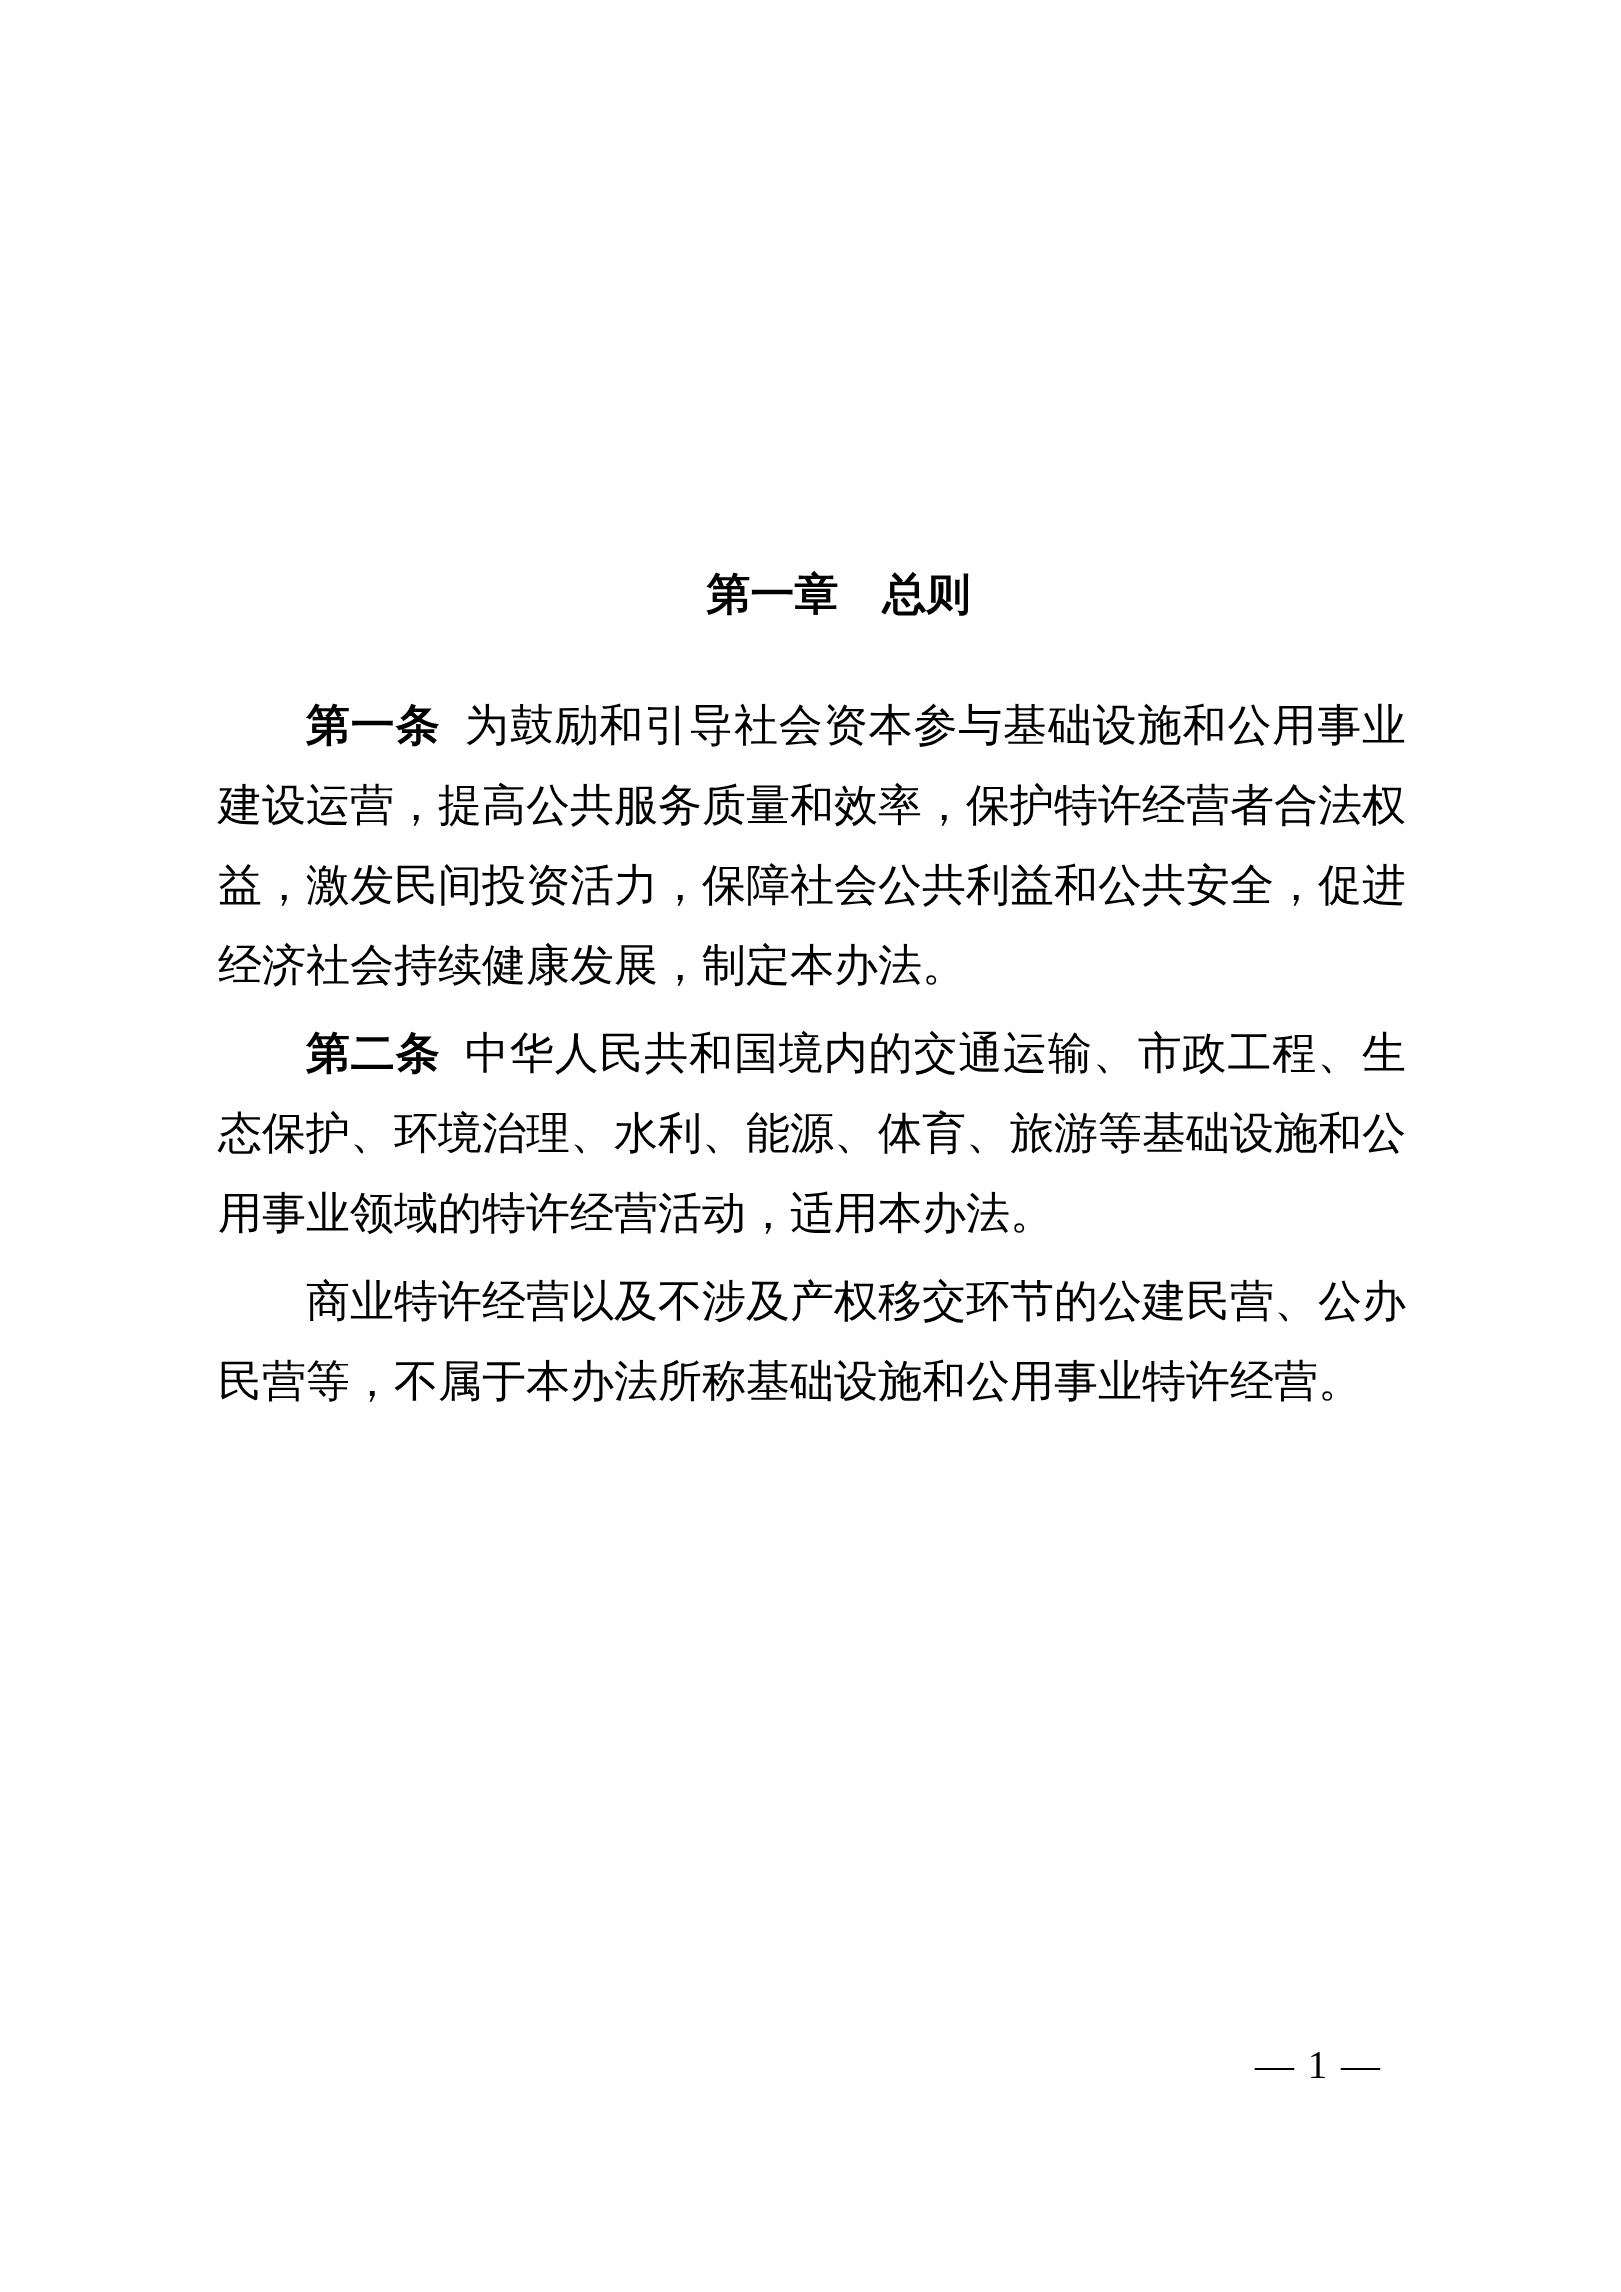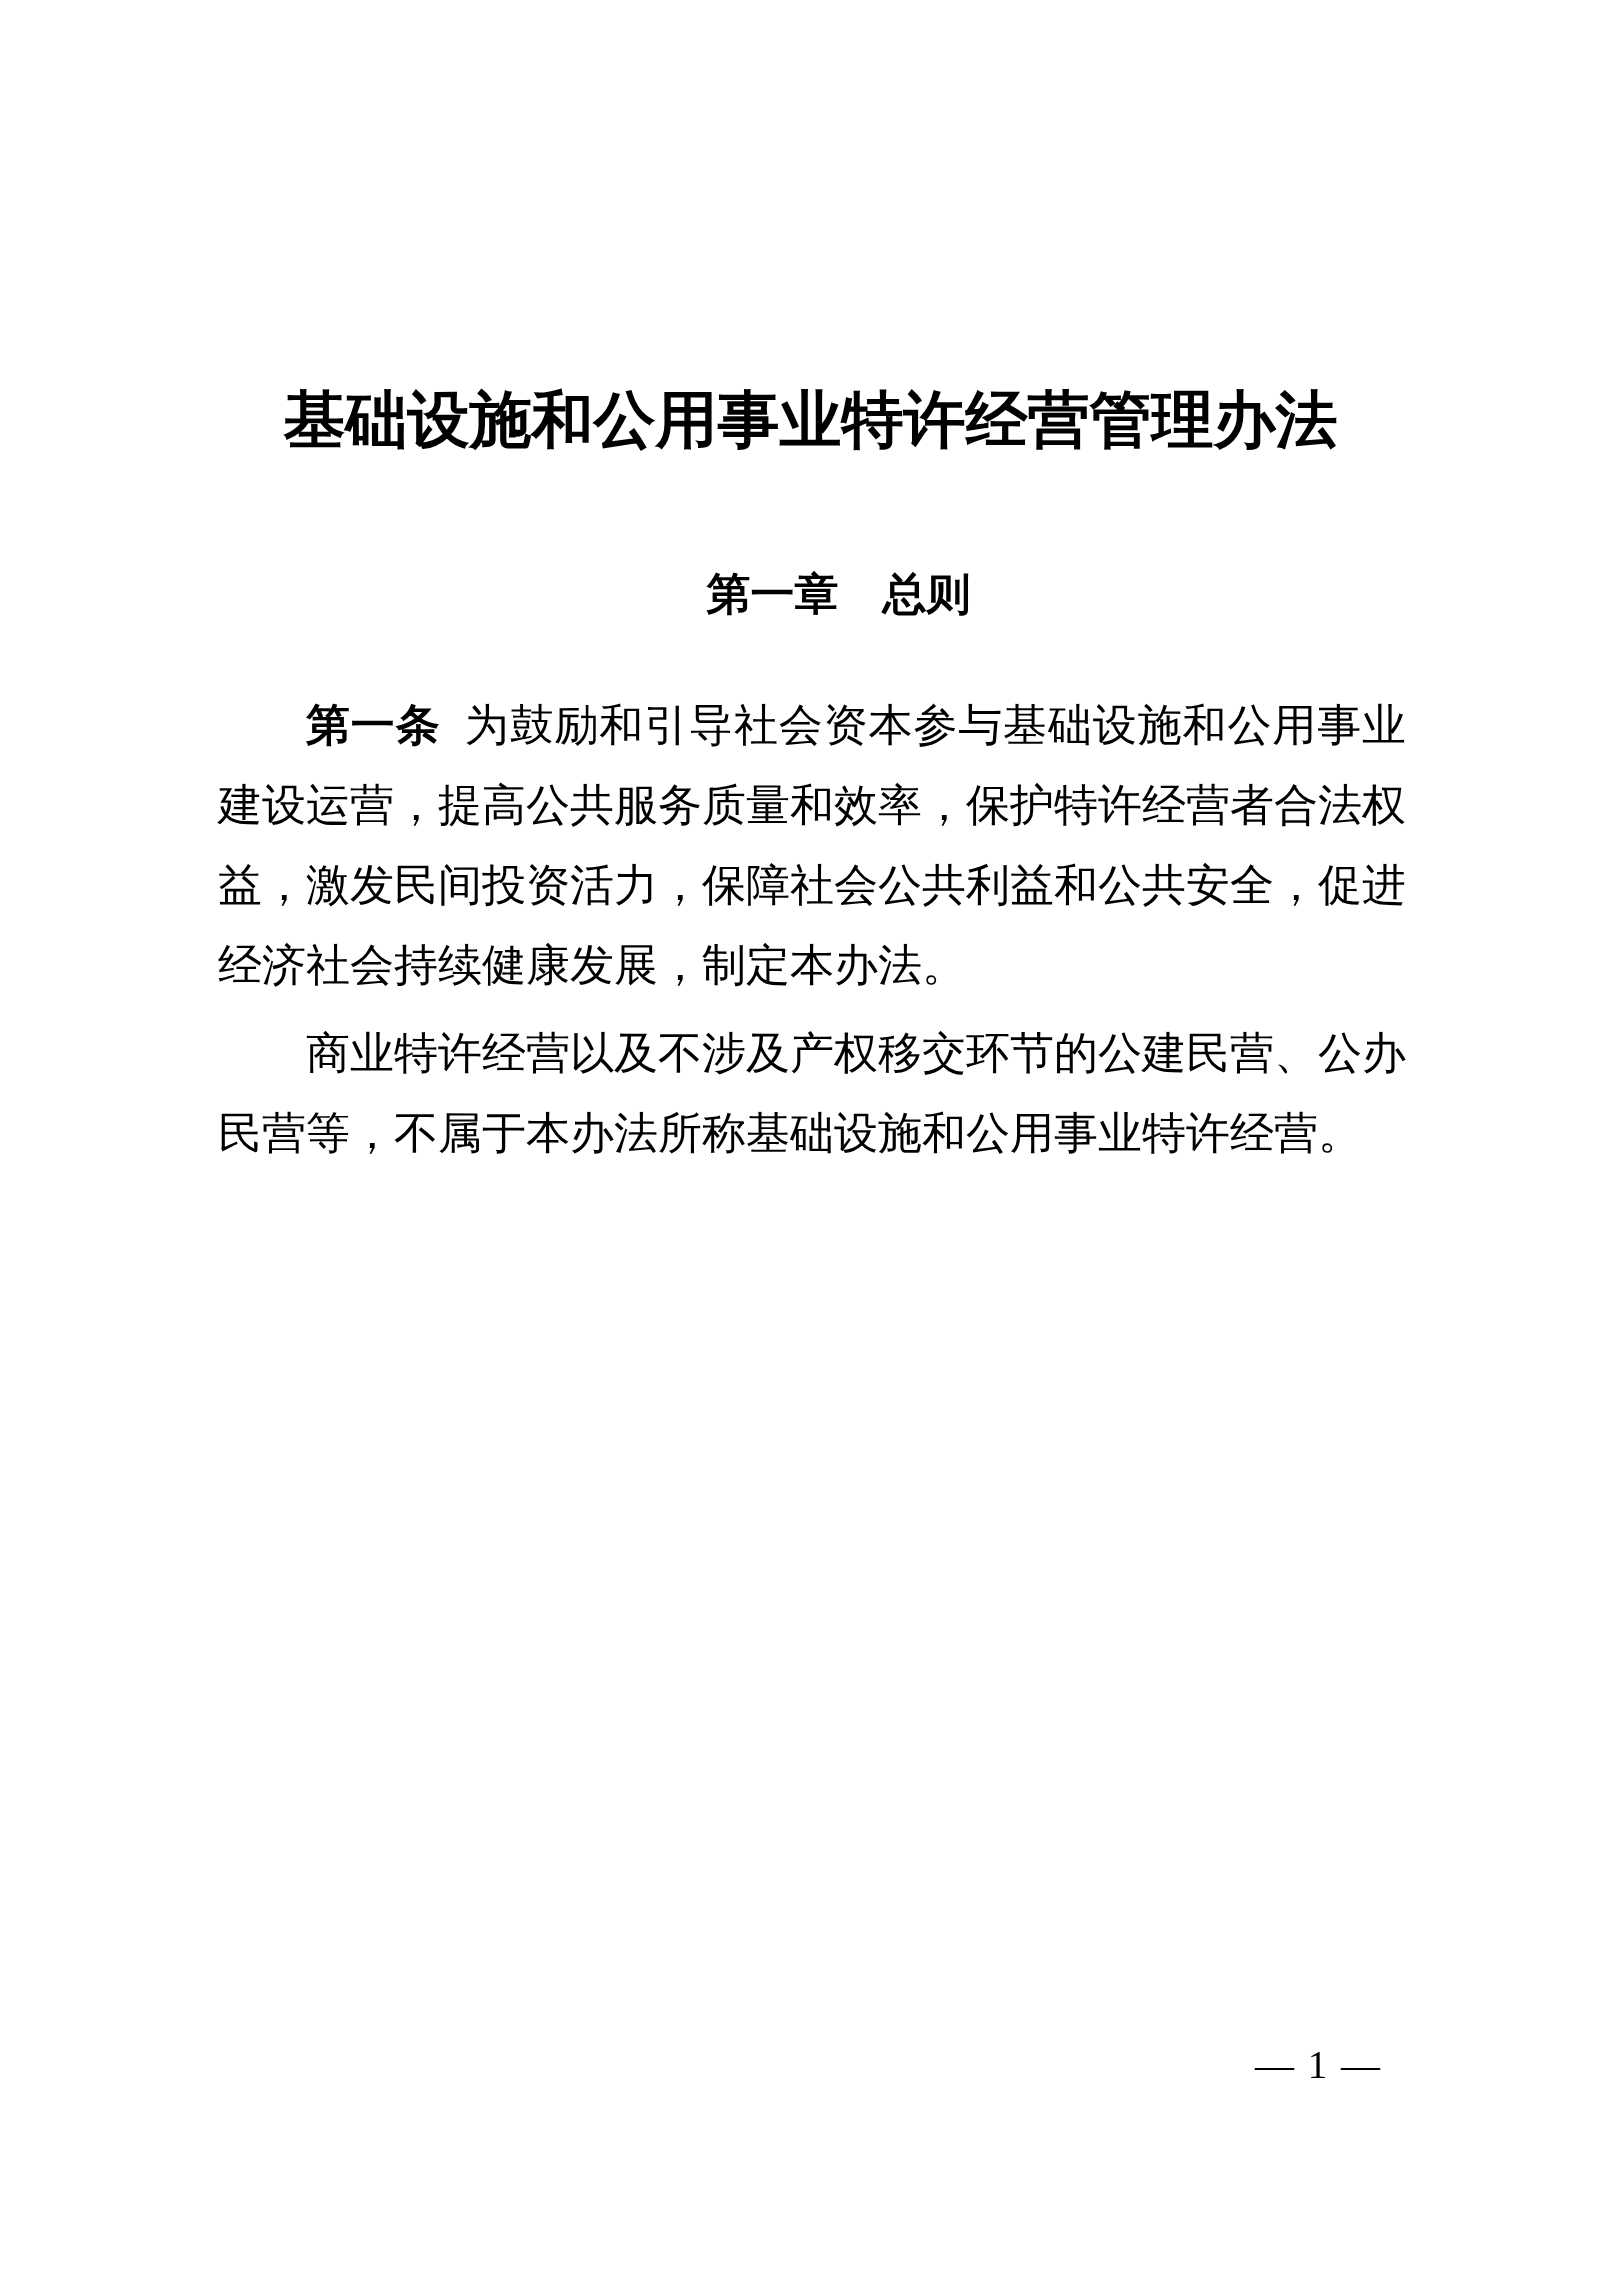--- a/index.html
+++ b/index.html
@@ -72,28 +72,28 @@
     letter-spacing: 2px;
     font-family: "Liberation Serif", "DejaVu Serif", serif;
     white-space: nowrap;
   }
 </style>
 </head>
 <body>
 
 <div class="page">
 
-  <h1 class="doc-title">基础设施和公用事业特许经营管理办法</h1>
 
   <h2 class="chapter-heading">第一章　总则</h2>
 
   <div class="body-block">
 
     <p><span class="article-label">第一条</span><span>为鼓励和引导社会资本参与基础设施和公用事业建设运营，提高公共服务质量和效率，保护特许经营者合法权益，激发民间投资活力，保障社会公共利益和公共安全，促进经济社会持续健康发展，制定本办法。</span></p>
 
+    <p><span class="article-label">第二条</span><span>中华人民共和国境内的交通运输、市政工程、生态保护、环境治理、水利、能源、体育、旅游等基础设施和公用事业领域的特许经营活动，适用本办法。</span></p>
 
 
     <p><span class="article-label"></span><span>商业特许经营以及不涉及产权移交环节的公建民营、公办民营等，不属于本办法所称基础设施和公用事业特许经营。</span></p>
 
 
   </div>
 
   <div class="page-number">— 1 —</div>
 
 </div>

